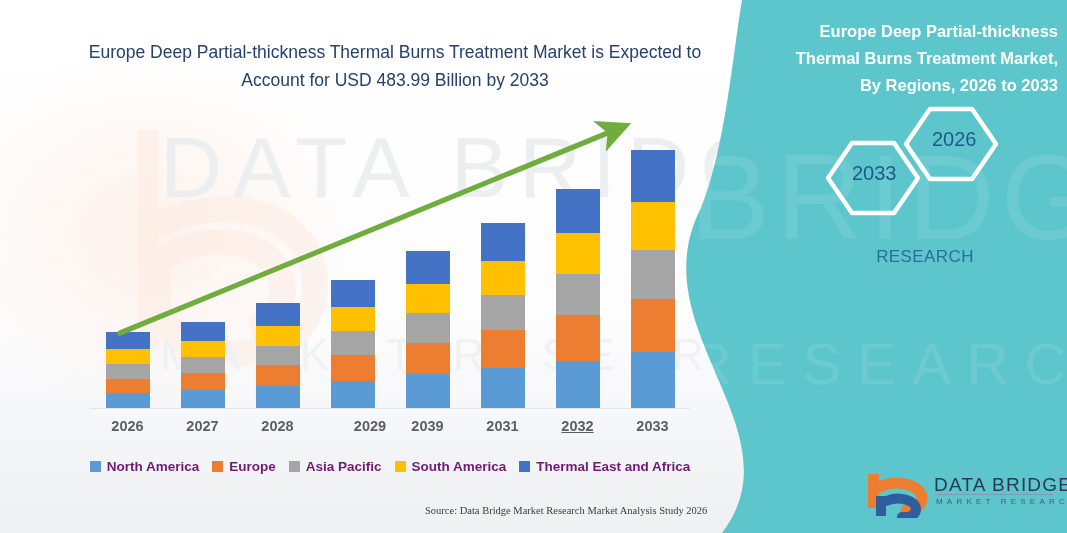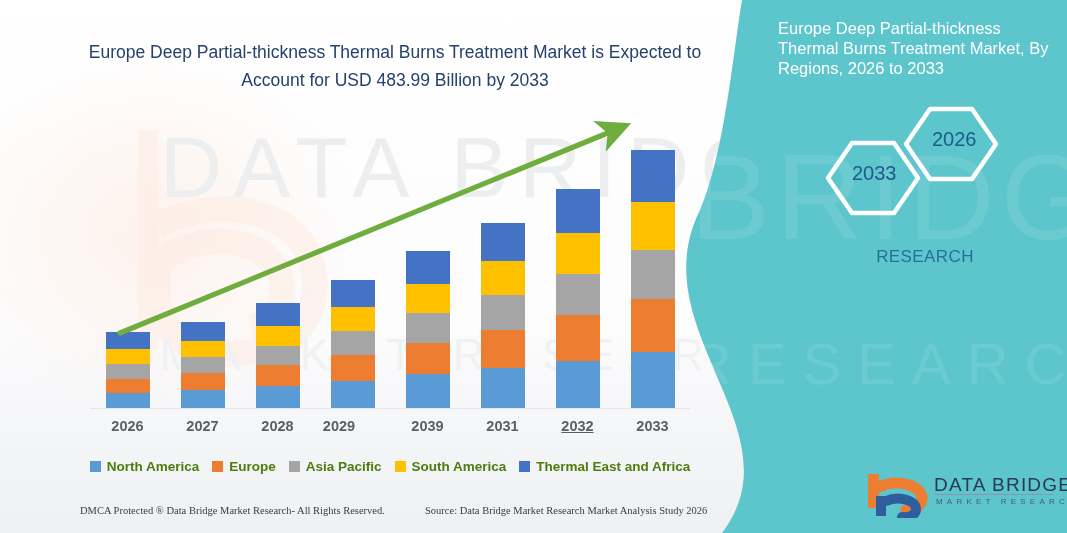--- a/index.html
+++ b/index.html
@@ -22,21 +22,21 @@
   
   .wm-text{position:absolute;left:160px;top:118px;width:640px;height:160px;
     font-size:86px;letter-spacing:11px;color:#eceef0;font-weight:400;
     white-space:nowrap;}
   .wm-text2{position:absolute;left:160px;top:330px;width:640px;
     font-size:44px;letter-spacing:14px;color:#eff1f3;font-weight:400;white-space:nowrap;}
 
   
   .teal-panel{position:absolute;left:680px;top:0;width:387px;height:533px;}
   .teal-title{position:absolute;left:778px;top:18px;width:280px;
-    color:#ffffff;font-size:16.5px;line-height:20px;font-weight:400;}
+    color:#ffffff;font-size:16.5px;line-height:27px;text-align:right;font-weight:700;}
   .hex-wrap{position:absolute;left:820px;top:105px;width:210px;height:120px;}
   .hex-label{position:absolute;color:#1f5a8a;font-size:20px;font-weight:400;}
   .hex-label.l2026{left:112px;top:23px;}
   .hex-label.l2033{left:32px;top:57px;}
   .dbmr-teal-text{position:absolute;left:790px;top:243px;width:270px;text-align:center;
     color:#2a6f96;font-size:17px;line-height:27px;letter-spacing:.4px;}
   .wm-teal{position:absolute;left:690px;top:128px;width:380px;height:300px;
     font-size:120px;letter-spacing:6px;color:rgba(255,255,255,.10);
     font-weight:400;white-space:nowrap;overflow:hidden;}
   .wm-teal2{position:absolute;left:690px;top:330px;width:380px;
@@ -56,21 +56,21 @@
   .axis-line{position:absolute;left:90px;top:408px;width:600px;height:1px;background:#e3e5e8;}
   .xlabels{position:absolute;left:90px;top:418px;width:600px;height:24px;}
   .xlab{position:absolute;width:60px;text-align:center;color:#5a5f66;
     font-size:14.5px;font-weight:bold;top:0;}
 
   
   .legend{position:absolute;left:90px;top:455px;width:600px;height:22px;
     display:flex;align-items:center;justify-content:center;gap:13px;}
   .lg-item{display:flex;align-items:center;gap:6px;}
   .lg-sw{width:11px;height:11px;display:inline-block;}
-  .lg-tx{font-size:13.5px;color:#4d7c0f;font-weight:bold;white-space:nowrap;}
+  .lg-tx{font-size:13.5px;color:#701a75;font-weight:bold;white-space:nowrap;}
 
   
   .footer{position:absolute;left:0;top:505px;width:740px;height:24px;}
   .ft-l{position:absolute;left:80px;top:0;font-family:"Liberation Serif",serif;
     font-size:10.5px;color:#3c3c3c;white-space:nowrap;}
   .ft-r{position:absolute;left:425px;top:0;font-family:"Liberation Serif",serif;
     font-size:10.5px;color:#3c3c3c;white-space:nowrap;}
 
   
   .dbmr-logo{position:absolute;left:862px;top:470px;width:200px;height:48px;}
@@ -163,21 +163,21 @@
       </defs>
       <line x1="30" y1="223" x2="520" y2="22" stroke="#6FAD3F" stroke-width="5.2" stroke-linecap="round" marker-end="url(#ah)"></line>
     </svg>
   </div>
 
   <div class="axis-line"></div>
   <div class="xlabels" id="xlabels">
       <div class="xlab" style="left: 7.5px;">2026</div>
       <div class="xlab" style="left: 82.5px;">2027</div>
       <div class="xlab" style="left: 157.5px; text-align: center;">2028</div>
-      <div class="xlab" style="left: 219px;">2029</div>
+      <div class="xlab" style="left: 250px;">2029</div>
       <div class="xlab" style="left: 307.5px;">2039</div>
       <div class="xlab" style="left: 382.5px;">2031</div>
       <div class="xlab" style="left: 457.5px; text-decoration: underline;">2032</div>
       <div class="xlab" style="left: 532.5px;">2033</div>
     </div>
 
   <div class="legend" id="legend">
       <div class="lg-item">
         <span class="lg-sw" style="background: rgb(91, 155, 213);"></span>
         <span class="lg-tx">North America</span>
@@ -194,21 +194,20 @@
         <span class="lg-sw" style="background: rgb(255, 192, 0);"></span>
         <span class="lg-tx">South America</span>
       </div>
       <div class="lg-item">
         <span class="lg-sw" style="background: rgb(68, 114, 196);"></span>
         <span class="lg-tx">Thermal East and Africa</span>
       </div>
     </div>
 
   <div class="footer">
-    <div class="ft-l">DMCA Protected ® Data Bridge Market Research-  All Rights Reserved.</div>
     <div class="ft-r">Source: Data Bridge Market Research  Market Analysis Study 2026</div>
   </div>
 
   <div class="teal-panel">
     <svg width="387" height="533" viewBox="0 0 387 533">
       <path d="M62,0 L387,0 L387,533 L42,533 C 120,430 -40,330 20,210 C 45,150 52,60 62,0 Z" fill="#5CC6CC"></path>
     </svg>
   </div>
   <div class="wm-teal">BRIDGE</div>
   <div class="wm-teal2">RESEARCH</div>

